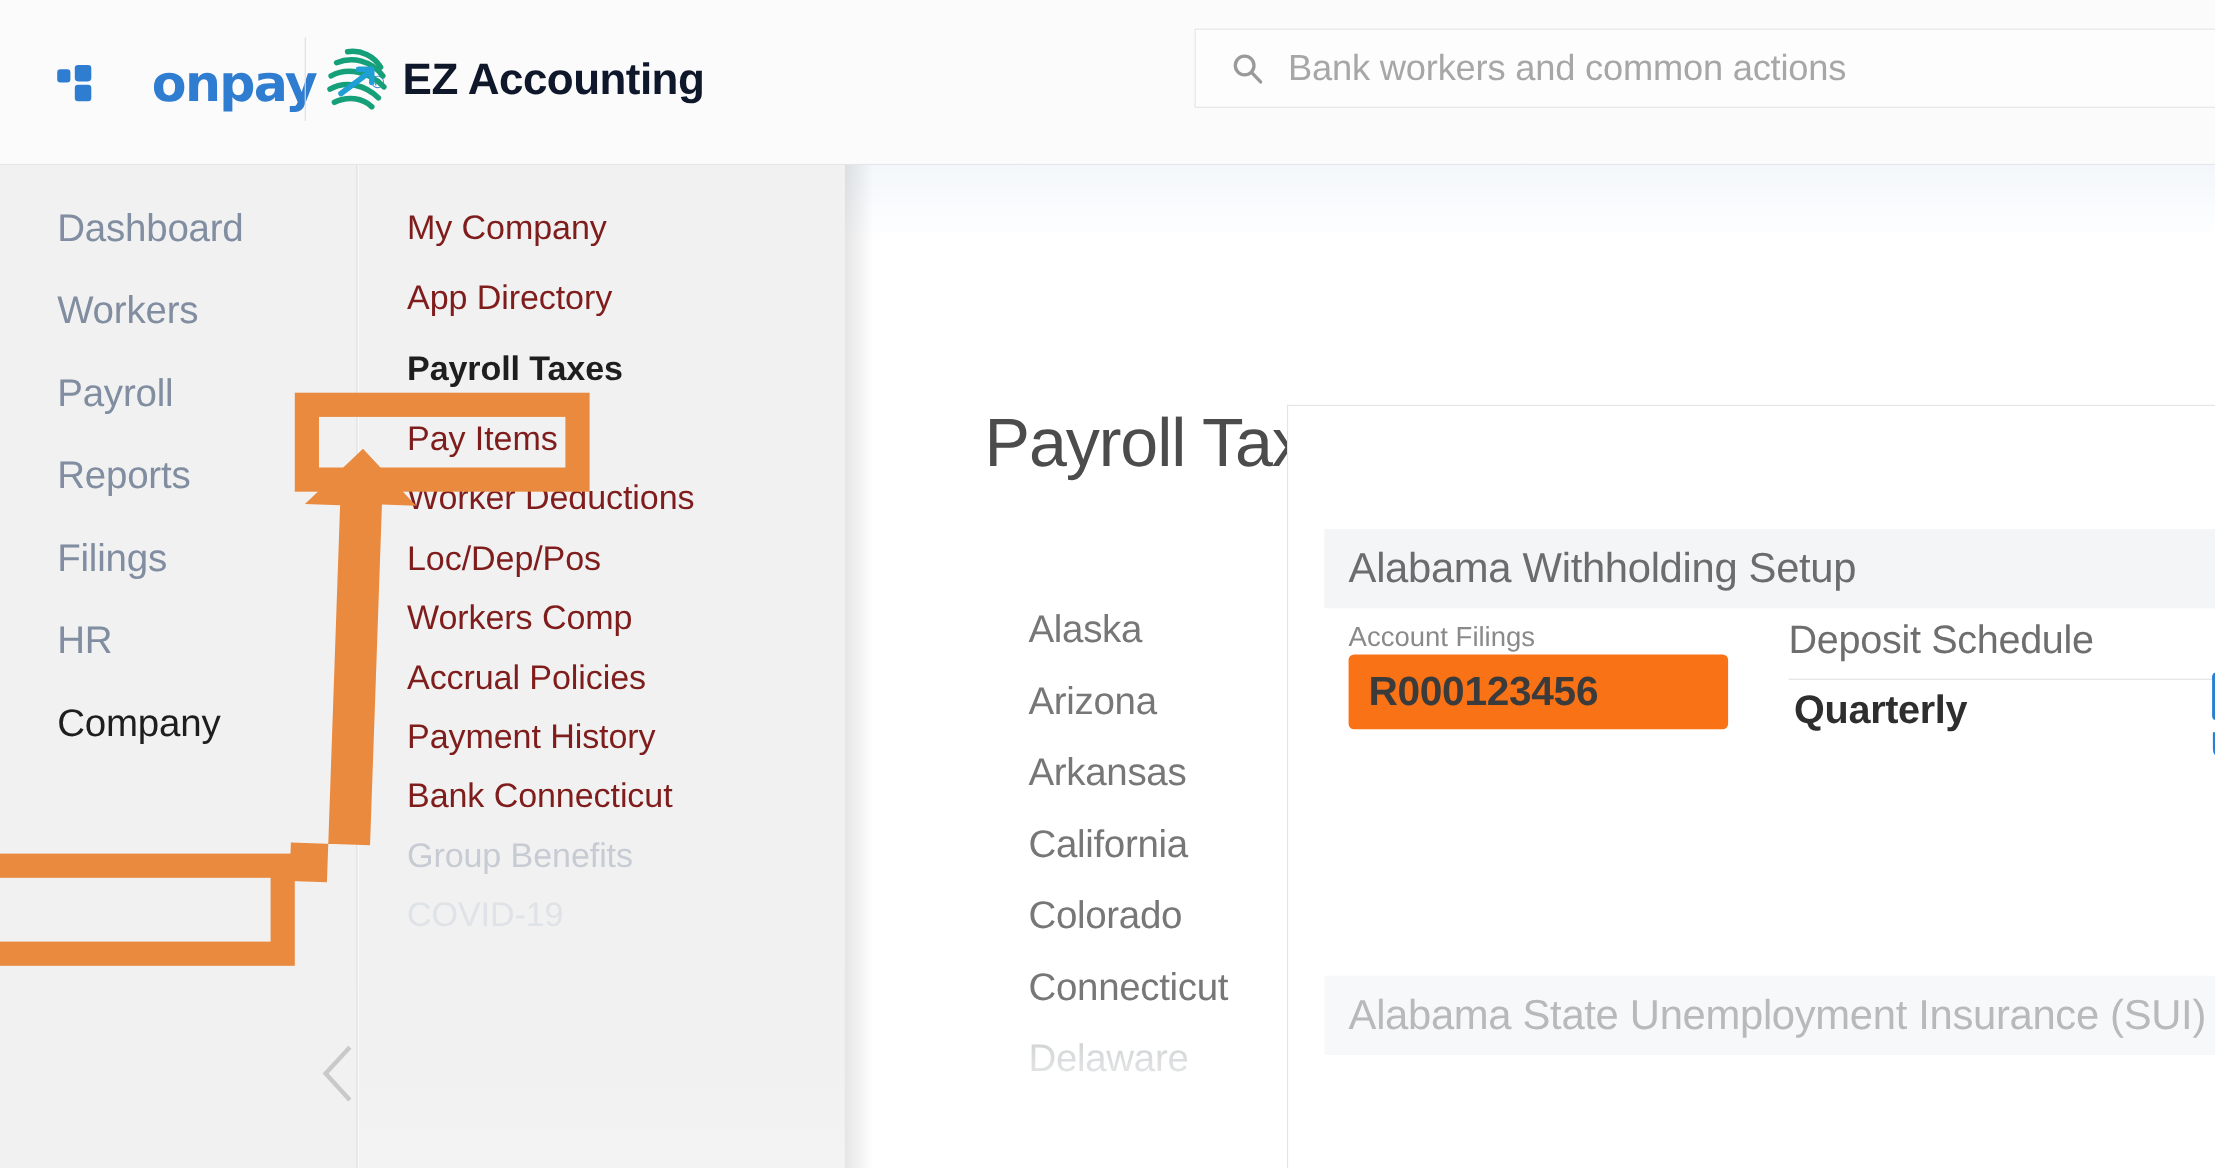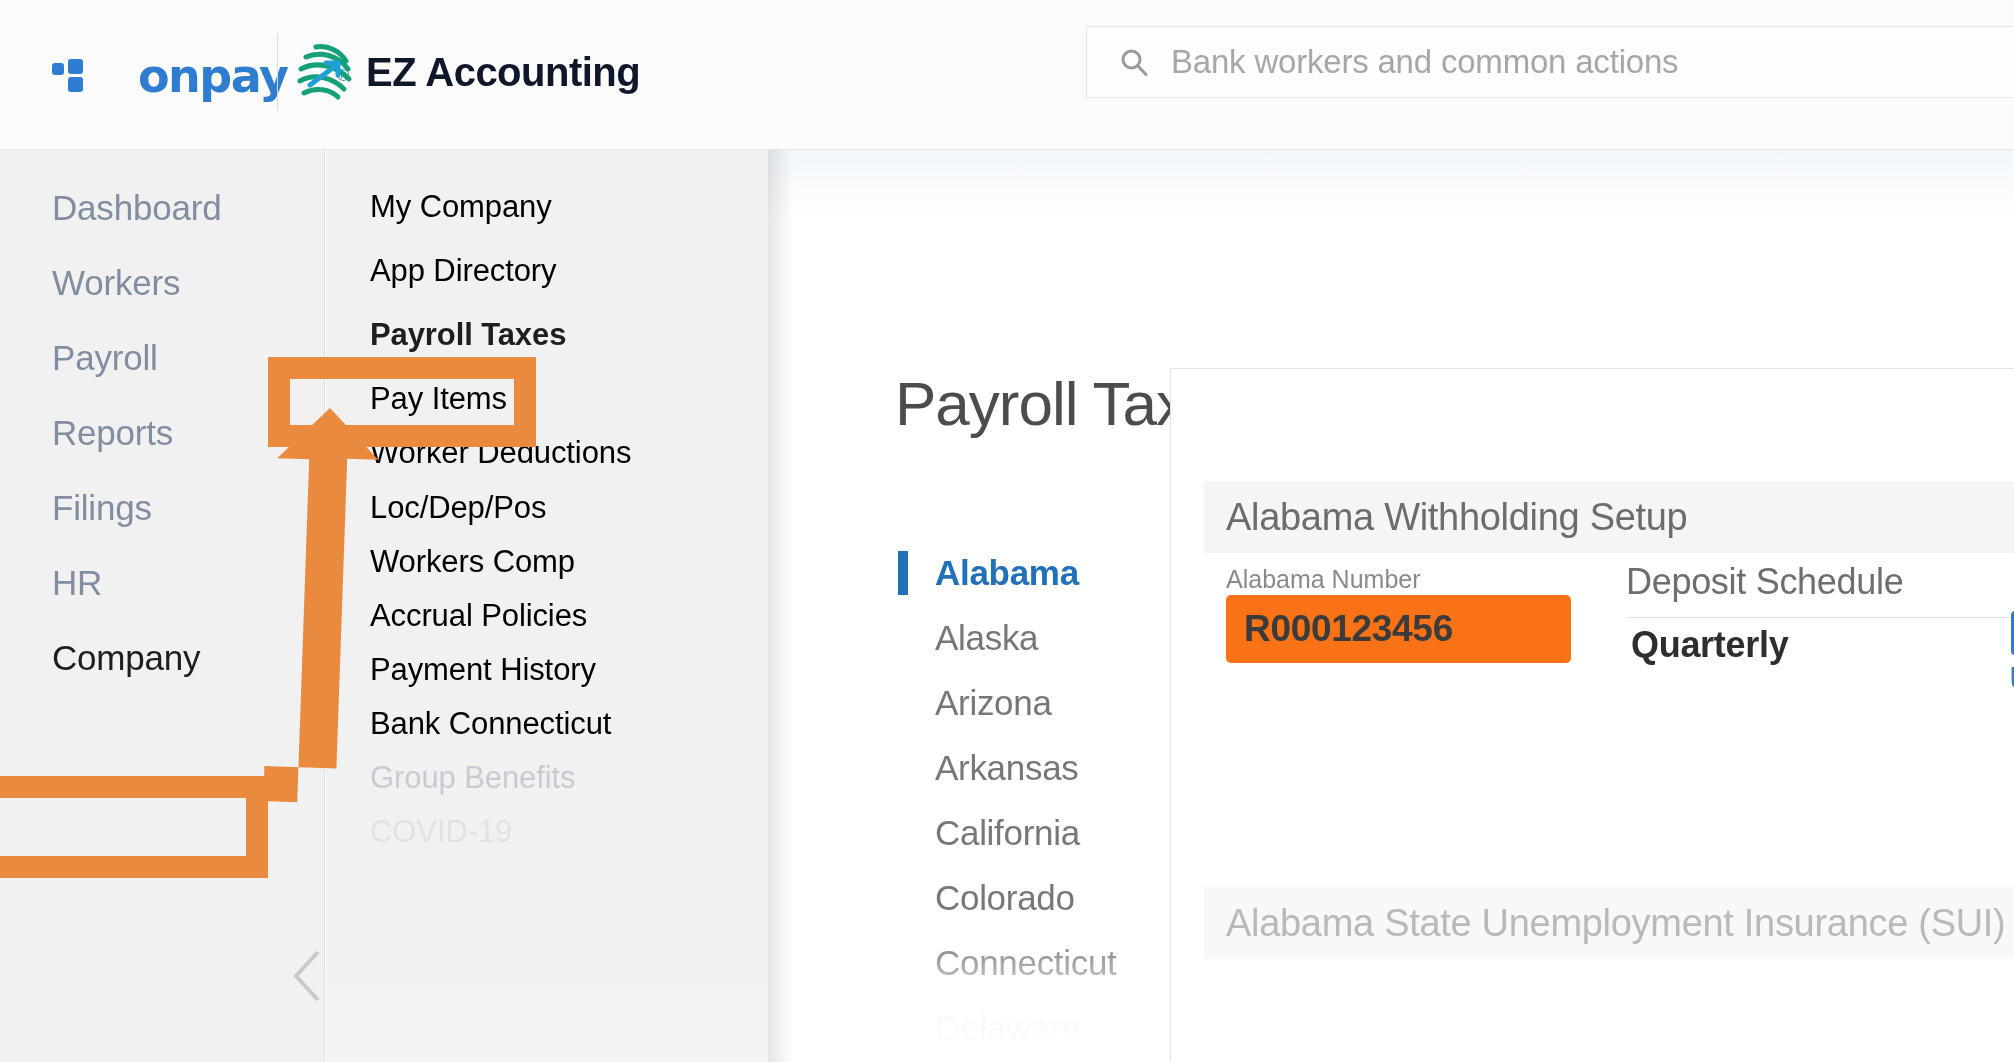--- a/index.html
+++ b/index.html
@@ -171,21 +171,21 @@
   .sitem {
     position: absolute;
     left: 0;
     width: 442px;
     height: 54px;
     display: flex;
     align-items: center;
     padding-left: 44px;
     box-sizing: border-box;
     font-size: 31px;
-    color: #000000;
+    color: #7f1d1d;
     letter-spacing: -0.1px;
   }
   .sitem.current {
     color: #1e1e1e;
     font-weight: 700;
   }
   .sitem.dim { color: #c7ccd4; }
   .sitem.dimmer { color: #dfe2e6; }
   .nav-fade {
     position: absolute;
@@ -483,24 +483,20 @@
 
     <div class="nav-fade"></div>
   </div>
 
   <div class="content">
     <div class="content-topglow"></div>
 
     <div class="page-title">Payroll Taxes</div>
 
     <div class="state-list">
-      <div class="state active">
-        <span class="state-bar"></span>
-        <span>Alabama</span>
-      </div>
       <div class="state">
           <span>Alaska</span>
         </div>
       <div class="state">
           <span>Arizona</span>
         </div>
       <div class="state">
           <span>Arkansas</span>
         </div>
       <div class="state">
@@ -515,21 +511,21 @@
       <div class="state fade1">
           <span>Delaware</span>
         </div>
     </div>
     <div class="state-fade"></div>
 
     <div class="card">
 
       <div class="section-head" style="top:112px">Alabama Withholding Setup</div>
 
-      <div class="field-label" style="left:55px; top:196px">Alabama Number</div>
+      <div class="field-label" style="left:55px; top:196px">Account Filings</div>
 
       <div class="field-value-box" style="left:55px; top:226px; width:345px; height:68px">R000123456</div>
 
       <div class="col-label" style="left:455px; top:192px">Deposit Schedule</div>
 
       <div class="hrule" style="left:455px; top:248px; width:480px"></div>
 
       <div class="col-value" style="left:460px; top:255px">Quarterly</div>
 
       <div class="edit-btn" style="left:840px; top:242px">

